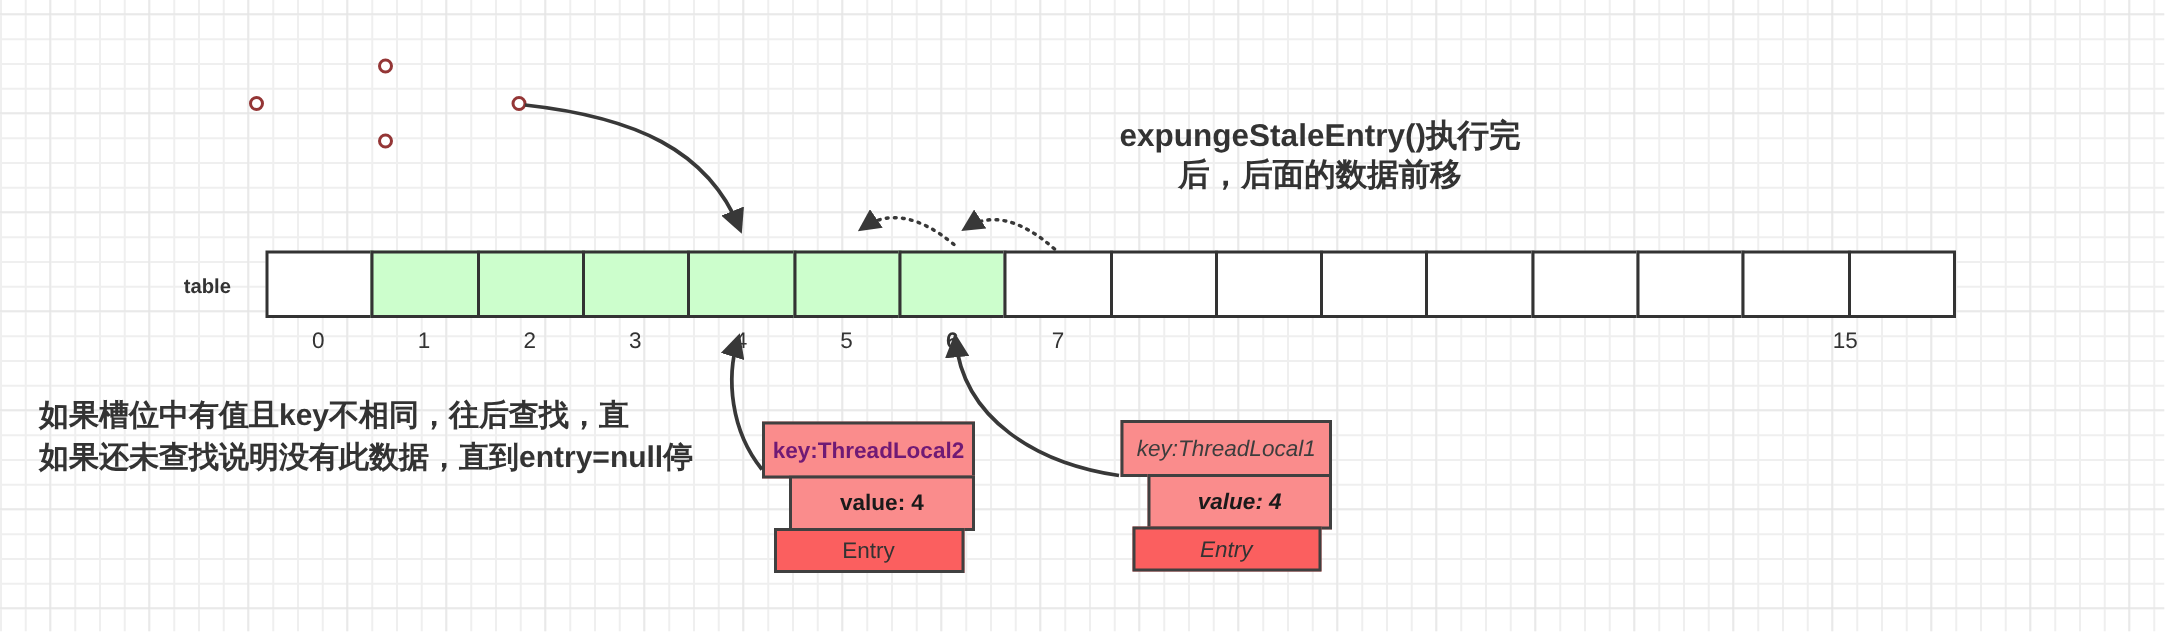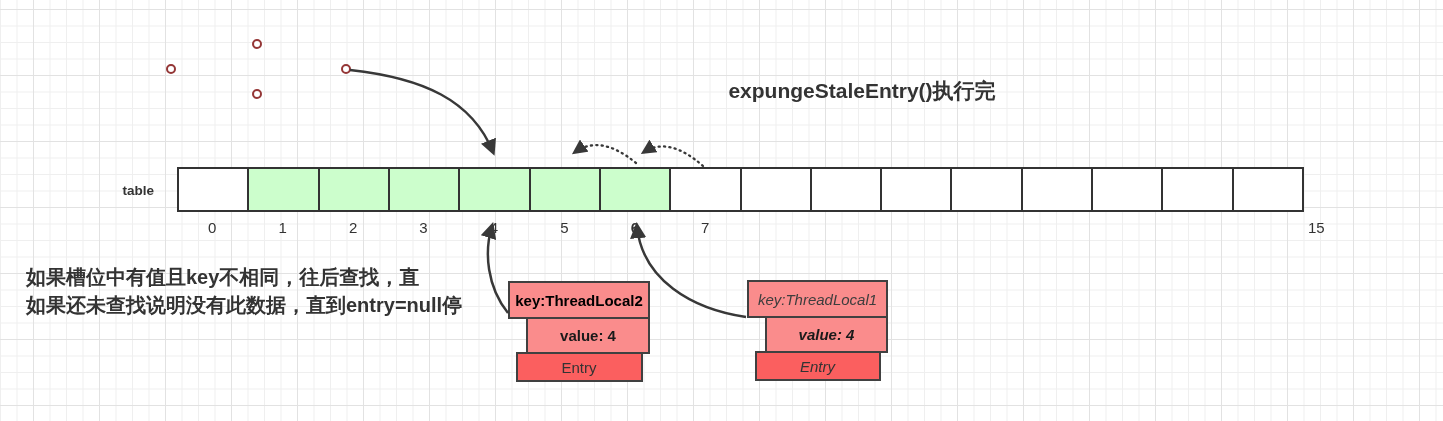--- a/index.html
+++ b/index.html
@@ -28,21 +28,21 @@
     position:absolute; width:10px; height:10px; border-radius:50%;
     background:#fff; border:2px solid #943636; z-index:5;
   }
   .handle.top    { left:252px; top:39px; }
   .handle.bottom { left:252px; top:89px; }
   .handle.left   { left:166px; top:64px; }
   .handle.right  { left:341px; top:64px; }
 
   
   .title-text {
-    position:absolute; left:686px; top:78px; width:352px; z-index:3;
+    position:absolute; left:704px; top:78px; width:352px; z-index:3;
     text-align:center; font-size:21px; font-weight:bold; line-height:26px; color:#333;
   }
   .note-text {
     position:absolute; left:26px; top:264px; width:482px; z-index:3;
     font-size:20px; font-weight:bold; line-height:27.5px; color:#333;
   }
 
   
   .table-label {
     position:absolute; left:98px; top:183px; width:56px; z-index:3;
@@ -70,21 +70,21 @@
   .entry-card { position:absolute; z-index:4; }
   .entry-card.e0 { left:508px; top:281px; width:142px; }
   .entry-card.e1 { left:747px; top:280px; width:141px;font-style:italic; }
   .entry-key, .entry-value {
     background:#fa8c8c; border:2px solid #404040;
     display:flex; align-items:center; justify-content:center;
     font-size:15px; color:#3d3d3d;
   }
   .entry-key   { height:38px; }
   .entry-value { height:37px; margin-top:-2px; font-weight:bold; color:#1a1a1a;margin-left:18px; }
-  .entry-key.bold { font-weight:bold; color:#000000; }
+  .entry-key.bold { font-weight:bold; color:#701a75; }
   .entry-tag {
     height:30px; margin:-2px auto 12px auto; width:calc(100% - 15px);
     background:#fb5f5f; border:2px solid #404040;
     display:flex; align-items:center; justify-content:center;
     font-size:15px; color:#333;
   }
 
   
   svg.overlay { position:absolute; left:0; top:0; z-index:6; pointer-events:none; }
   svg.overlay path { pointer-events:stroke; }
@@ -94,20 +94,21 @@
 
 <div class="canvas">
 
   <div class="handle top"></div>
   <div class="handle bottom"></div>
   <div class="handle left"></div>
   <div class="handle right"></div>
 
   <div class="title-text">
     <div>expungeStaleEntry()执行完</div>
+    <div>后，后面的数据前移</div>
   </div>
 
   <div class="note-text">
     <div>如果槽位中有值且key不相同，往后查找，直</div>
     <div>如果还未查找说明没有此数据，直到entry=null停</div>
   </div>
 
   <div class="table-label">table</div>
   <div class="cells-row" id="cells-row">
       <div class="cell"></div>
@@ -129,21 +130,21 @@
     </div>
   <div class="labels-row" id="labels-row">
       <span class="idx-label" style="left: 0px; width: 70.4375px;">0</span>
       <span class="idx-label" style="left: 70.4375px; width: 70.4375px;">1</span>
       <span class="idx-label" style="left: 140.875px; width: 70.4375px;">2</span>
       <span class="idx-label" style="left: 211.312px; width: 70.4375px;">3</span>
       <span class="idx-label" style="left: 281.75px; width: 70.4375px;">4</span>
       <span class="idx-label" style="left: 352.188px; width: 70.4375px;">5</span>
       <span class="idx-label bold" style="left: 422.625px; width: 70.4375px;">6</span>
       <span class="idx-label" style="left: 493.062px; width: 70.4375px;">7</span>
-      <span class="idx-label" style="left: 1104px; width: 70.4375px;">15</span>
+      <span class="idx-label" style="left: 1018px; width: 70.4375px;">15</span>
     </div>
 
   <div class="entry-card e0">
     <div class="entry-key bold">key:ThreadLocal2</div>
     <div class="entry-value">value: 4</div>
     <div class="entry-tag">Entry</div>
   </div>
   <div class="entry-card e1">
     <div class="entry-key">key:ThreadLocal1</div>
     <div class="entry-value">value: 4</div>

